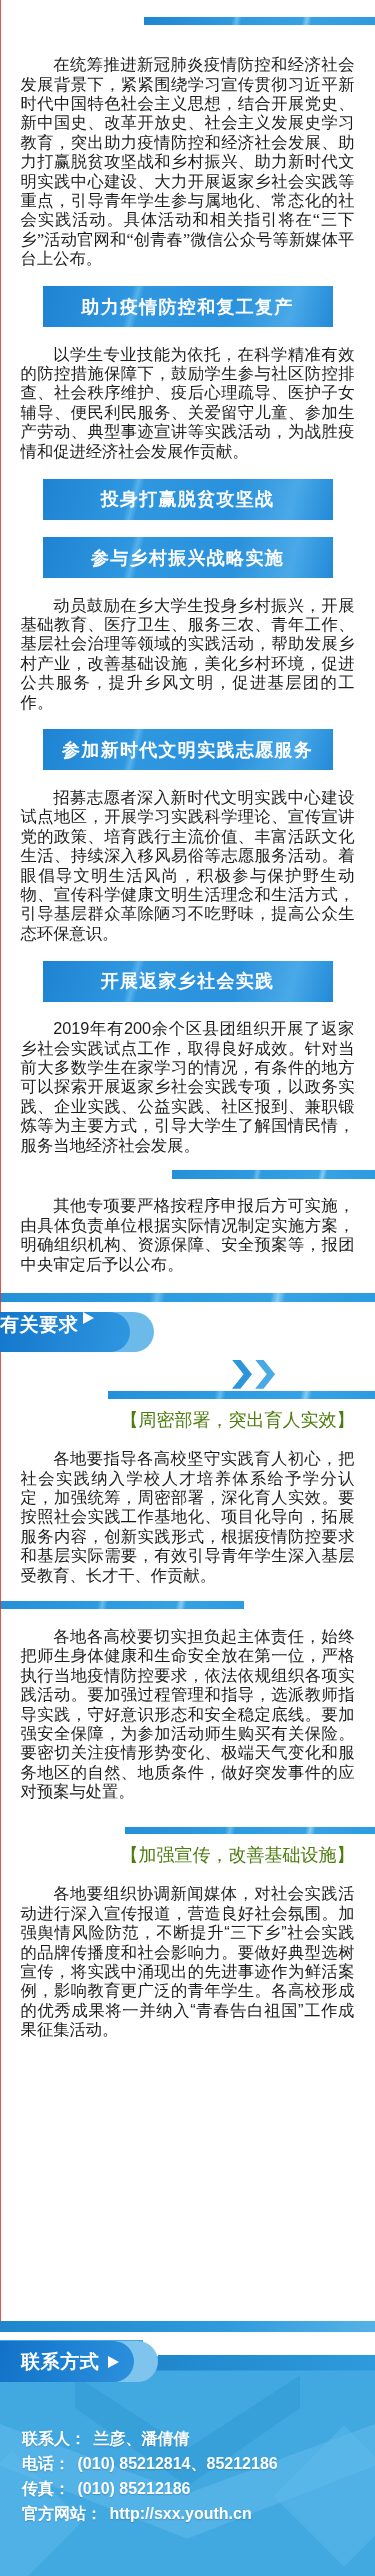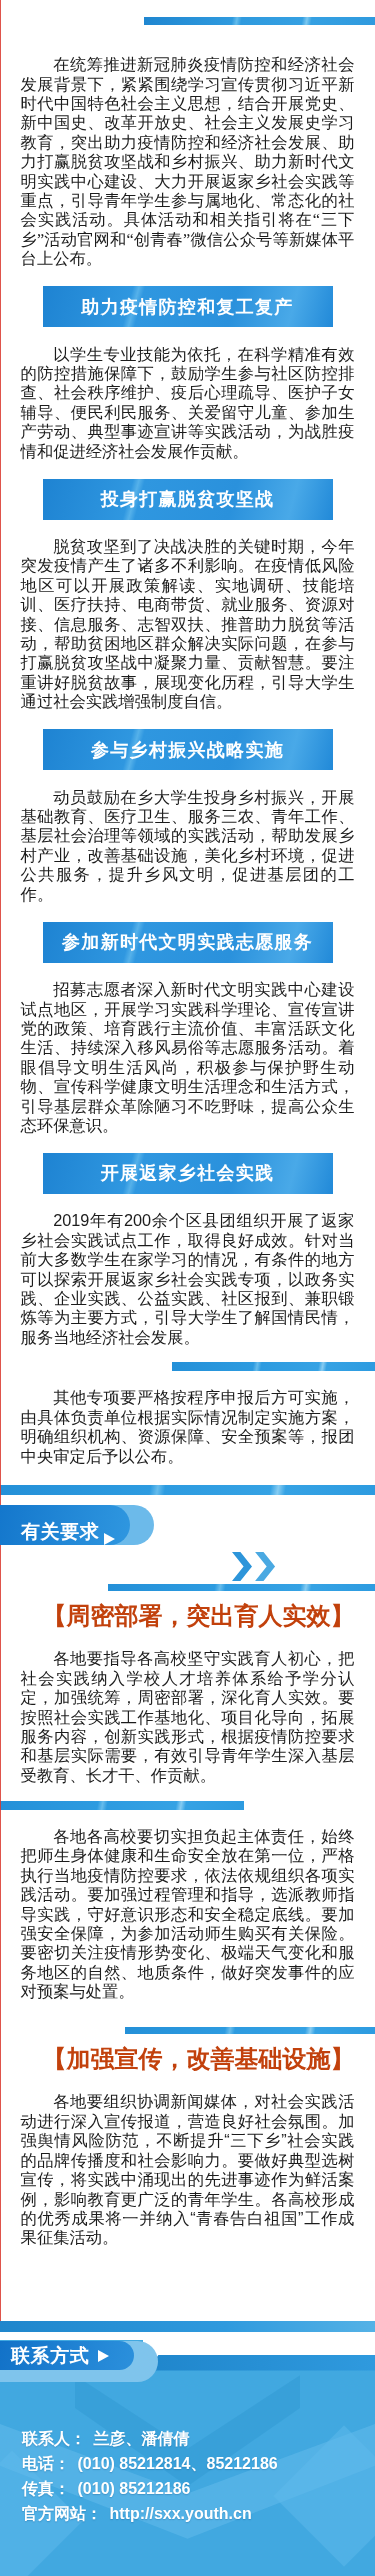--- a/index.html
+++ b/index.html
@@ -43,63 +43,63 @@
   .bar-left{margin:16.3px 0 0 0;width:244px;height:8.1px;}
   .bar-right2{margin:25px 0 0 125px;width:250px;height:7.5px;}
   .pill-wrap{
     position:relative;margin-top:10px;width:154px;height:40px;
     background:#6cbaea;border-radius:0 21px 21px 0;
   }
   .pill-core{
     position:absolute;left:0;top:0;width:130px;height:40px;
     border-radius:0 20px 20px 0;
     background:linear-gradient(100deg,#1477cc,#2f97e0);
-    display:flex;align-items:flex-end;gap:5px;
-    padding-left:21px;box-sizing:border-box;
+    display:flex;align-items:flex-start;gap:5px;
+    box-sizing:border-box;
     color:#fff;font-size:19px;font-weight:700;letter-spacing:0.6px;
   }
   .play-tri{
     width:0;height:0;
     border-left:11.3px solid #ffffff;
     border-top:6.9px solid transparent;
     border-bottom:6.9px solid transparent;
   }
   .chev-row{margin:7.5px 0 0 232px;display:flex;gap:3.1px;height:29px;}
   .chev{
     width:20px;height:29px;background:#2d95da;
     clip-path:polygon(0 0,42% 0,100% 50%,42% 100%,0 100%,58% 50%);
   }
   .chev.c2{background:#4aa9e2;}
   .req-head{
     margin:8.8px 20.6px 0 20.6px;
-    font-size:24px;font-weight:700;color:#c2410c;
+    font-size:18px;font-weight:400;color:#4d7c0f;
   }
   .req-head.align-right{text-align:right;}
   .req-head.align-left{text-align:left;}
   .footer{
     position:absolute;left:0;top:2321px;width:375px;height:255px;
     background:#41a8e0;overflow:hidden;
   }
   .f-band1{position:absolute;left:0;top:0;width:375px;height:10.6px;
     background:linear-gradient(90deg,#1f86cc,#2f9ade 60%,#55b2e6);}
   .f-white1{position:absolute;left:0;top:10.6px;width:375px;height:8.8px;background:#ffffff;}
   .f-white2{position:absolute;left:143px;top:19.4px;right:0;height:16.3px;background:#ffffff;}
   .f-band2{position:absolute;left:147px;top:34px;right:0;height:15.6px;
     background:linear-gradient(90deg,#1f86cc,#2f9ade);
     clip-path:polygon(5% 0,100% 0,100% 100%,0 100%);}
   .f-pill-wrap{
     position:absolute;left:0;top:20px;width:158px;height:41px;
     background:#7fc4ec;border-radius:0 22px 22px 0;
   }
   .f-pill-core{
-    position:absolute;left:0;top:0;width:134px;height:29px;
+    position:absolute;left:0;top:0;width:134px;height:41px;
     border-radius:0 20.6px 20.6px 0;
     background:linear-gradient(100deg,#1272c8,#2b90dc);
     display:flex;align-items:center;gap:8.8px;
-    padding-left:11px;box-sizing:border-box;
+    padding-left:21px;box-sizing:border-box;
     color:#fff;font-size:19px;font-weight:700;letter-spacing:0.6px;
   }
   .f-shape-v1{
     position:absolute;left:-25px;top:56px;width:425px;height:188px;
     background:#5ab6e8;opacity:.75;
     clip-path:polygon(0 20%,50% 62%,100% 20%,100% 42%,50% 86%,0 42%);
   }
   .f-shape-v2{
     position:absolute;left:75px;top:38px;width:225px;height:163px;
     background:#2f97d0;opacity:.45;
@@ -128,21 +128,20 @@
   <p class="para intro">在统筹推进新冠肺炎疫情防控和经济社会发展背景下，紧紧围绕学习宣传贯彻习近平新时代中国特色社会主义思想，结合开展党史、新中国史、改革开放史、社会主义发展史学习教育，突出助力疫情防控和经济社会发展、助力打赢脱贫攻坚战和乡村振兴、助力新时代文明实践中心建设、大力开展返家乡社会实践等重点，引导青年学生参与属地化、常态化的社会实践活动。具体活动和相关指引将在“三下乡”活动官网和“创青春”微信公众号等新媒体平台上公布。</p>
 
   <div class="banner">
     <span>助力疫情防控和复工复产</span>
   </div>
   <p class="para">以学生专业技能为依托，在科学精准有效的防控措施保障下，鼓励学生参与社区防控排查、社会秩序维护、疫后心理疏导、医护子女辅导、便民利民服务、关爱留守儿童、参加生产劳动、典型事迹宣讲等实践活动，为战胜疫情和促进经济社会发展作贡献。</p>
 
   <div class="banner">
     <span>投身打赢脱贫攻坚战</span>
   </div>
-  <p class="para">脱贫攻坚到了决战决胜的关键时期，今年突发疫情产生了诸多不利影响。在疫情低风险地区可以开展政策解读、实地调研、技能培训、医疗扶持、电商带货、就业服务、资源对接、信息服务、志智双扶、推普助力脱贫等活动，帮助贫困地区群众解决实际问题，在参与打赢脱贫攻坚战中凝聚力量、贡献智慧。要注重讲好脱贫故事，展现变化历程，引导大学生通过社会实践增强制度自信。</p>
 
   <div class="banner">
     <span>参与乡村振兴战略实施</span>
   </div>
   <p class="para">动员鼓励在乡大学生投身乡村振兴，开展基础教育、医疗卫生、服务三农、青年工作、基层社会治理等领域的实践活动，帮助发展乡村产业，改善基础设施，美化乡村环境，促进公共服务，提升乡风文明，促进基层团的工作。</p>
 
   <div class="banner">
     <span>参加新时代文明实践志愿服务</span>
   </div>
   <p class="para">招募志愿者深入新时代文明实践中心建设试点地区，开展学习实践科学理论、宣传宣讲党的政策、培育践行主流价值、丰富活跃文化生活、持续深入移风易俗等志愿服务活动。着眼倡导文明生活风尚，积极参与保护野生动物、宣传科学健康文明生活理念和生活方式，引导基层群众革除陋习不吃野味，提高公众生态环保意识。</p>

